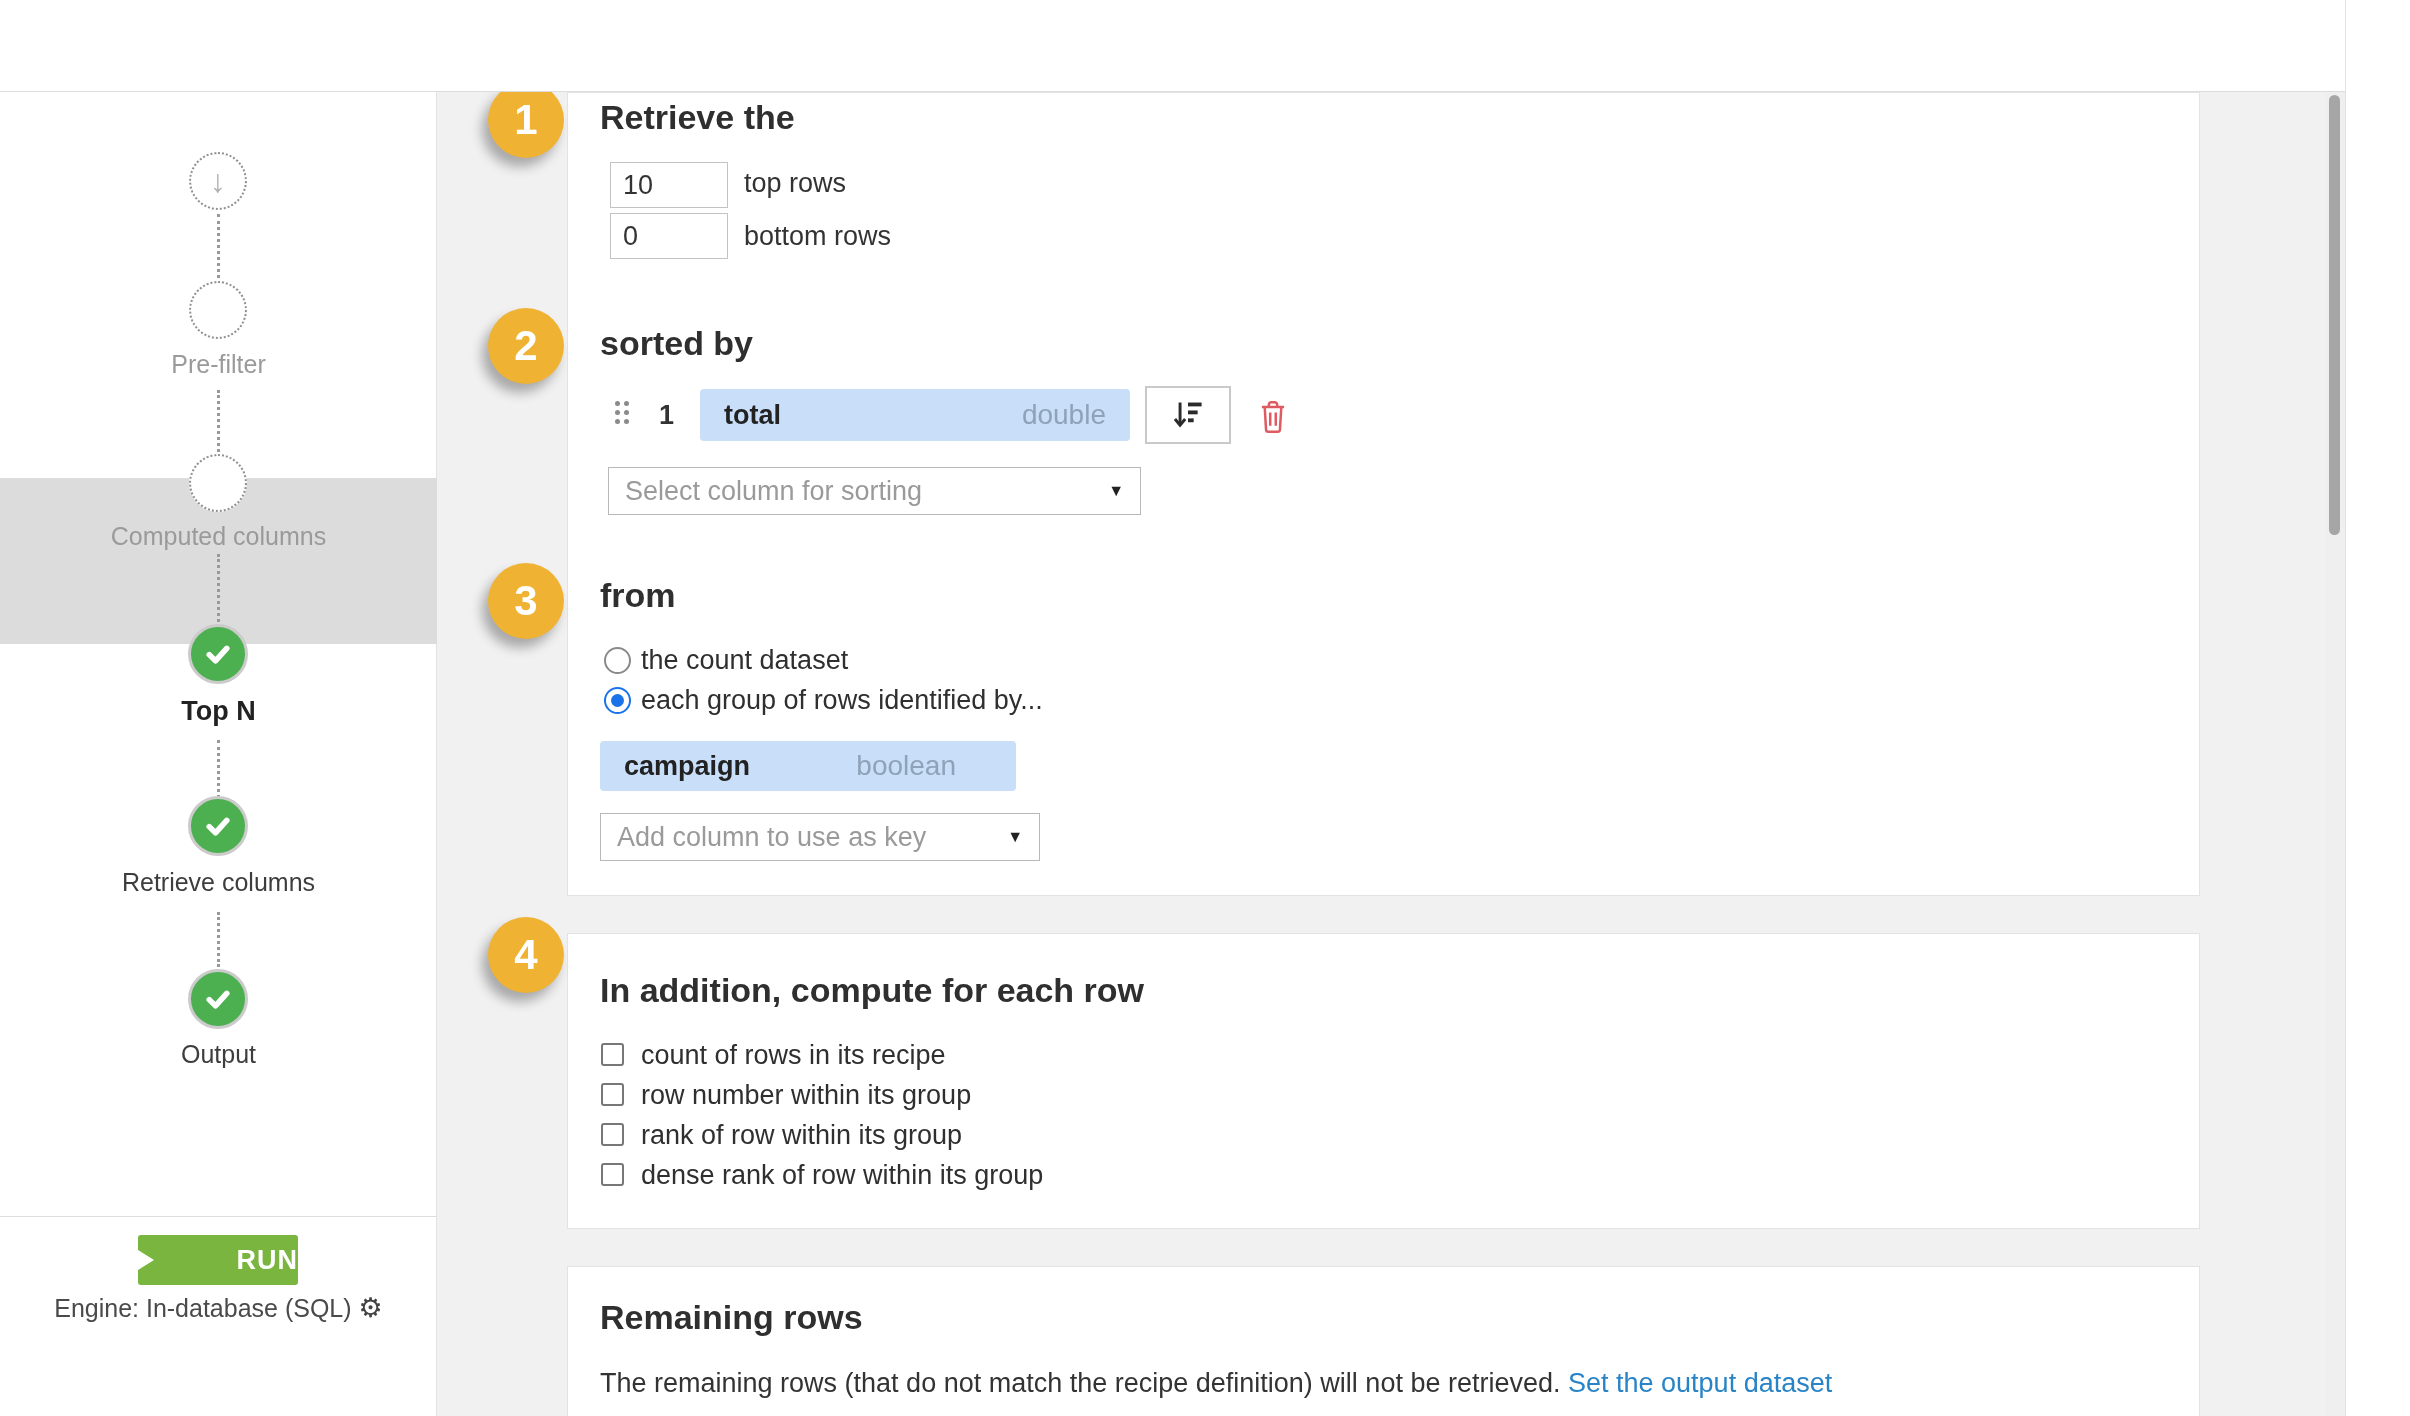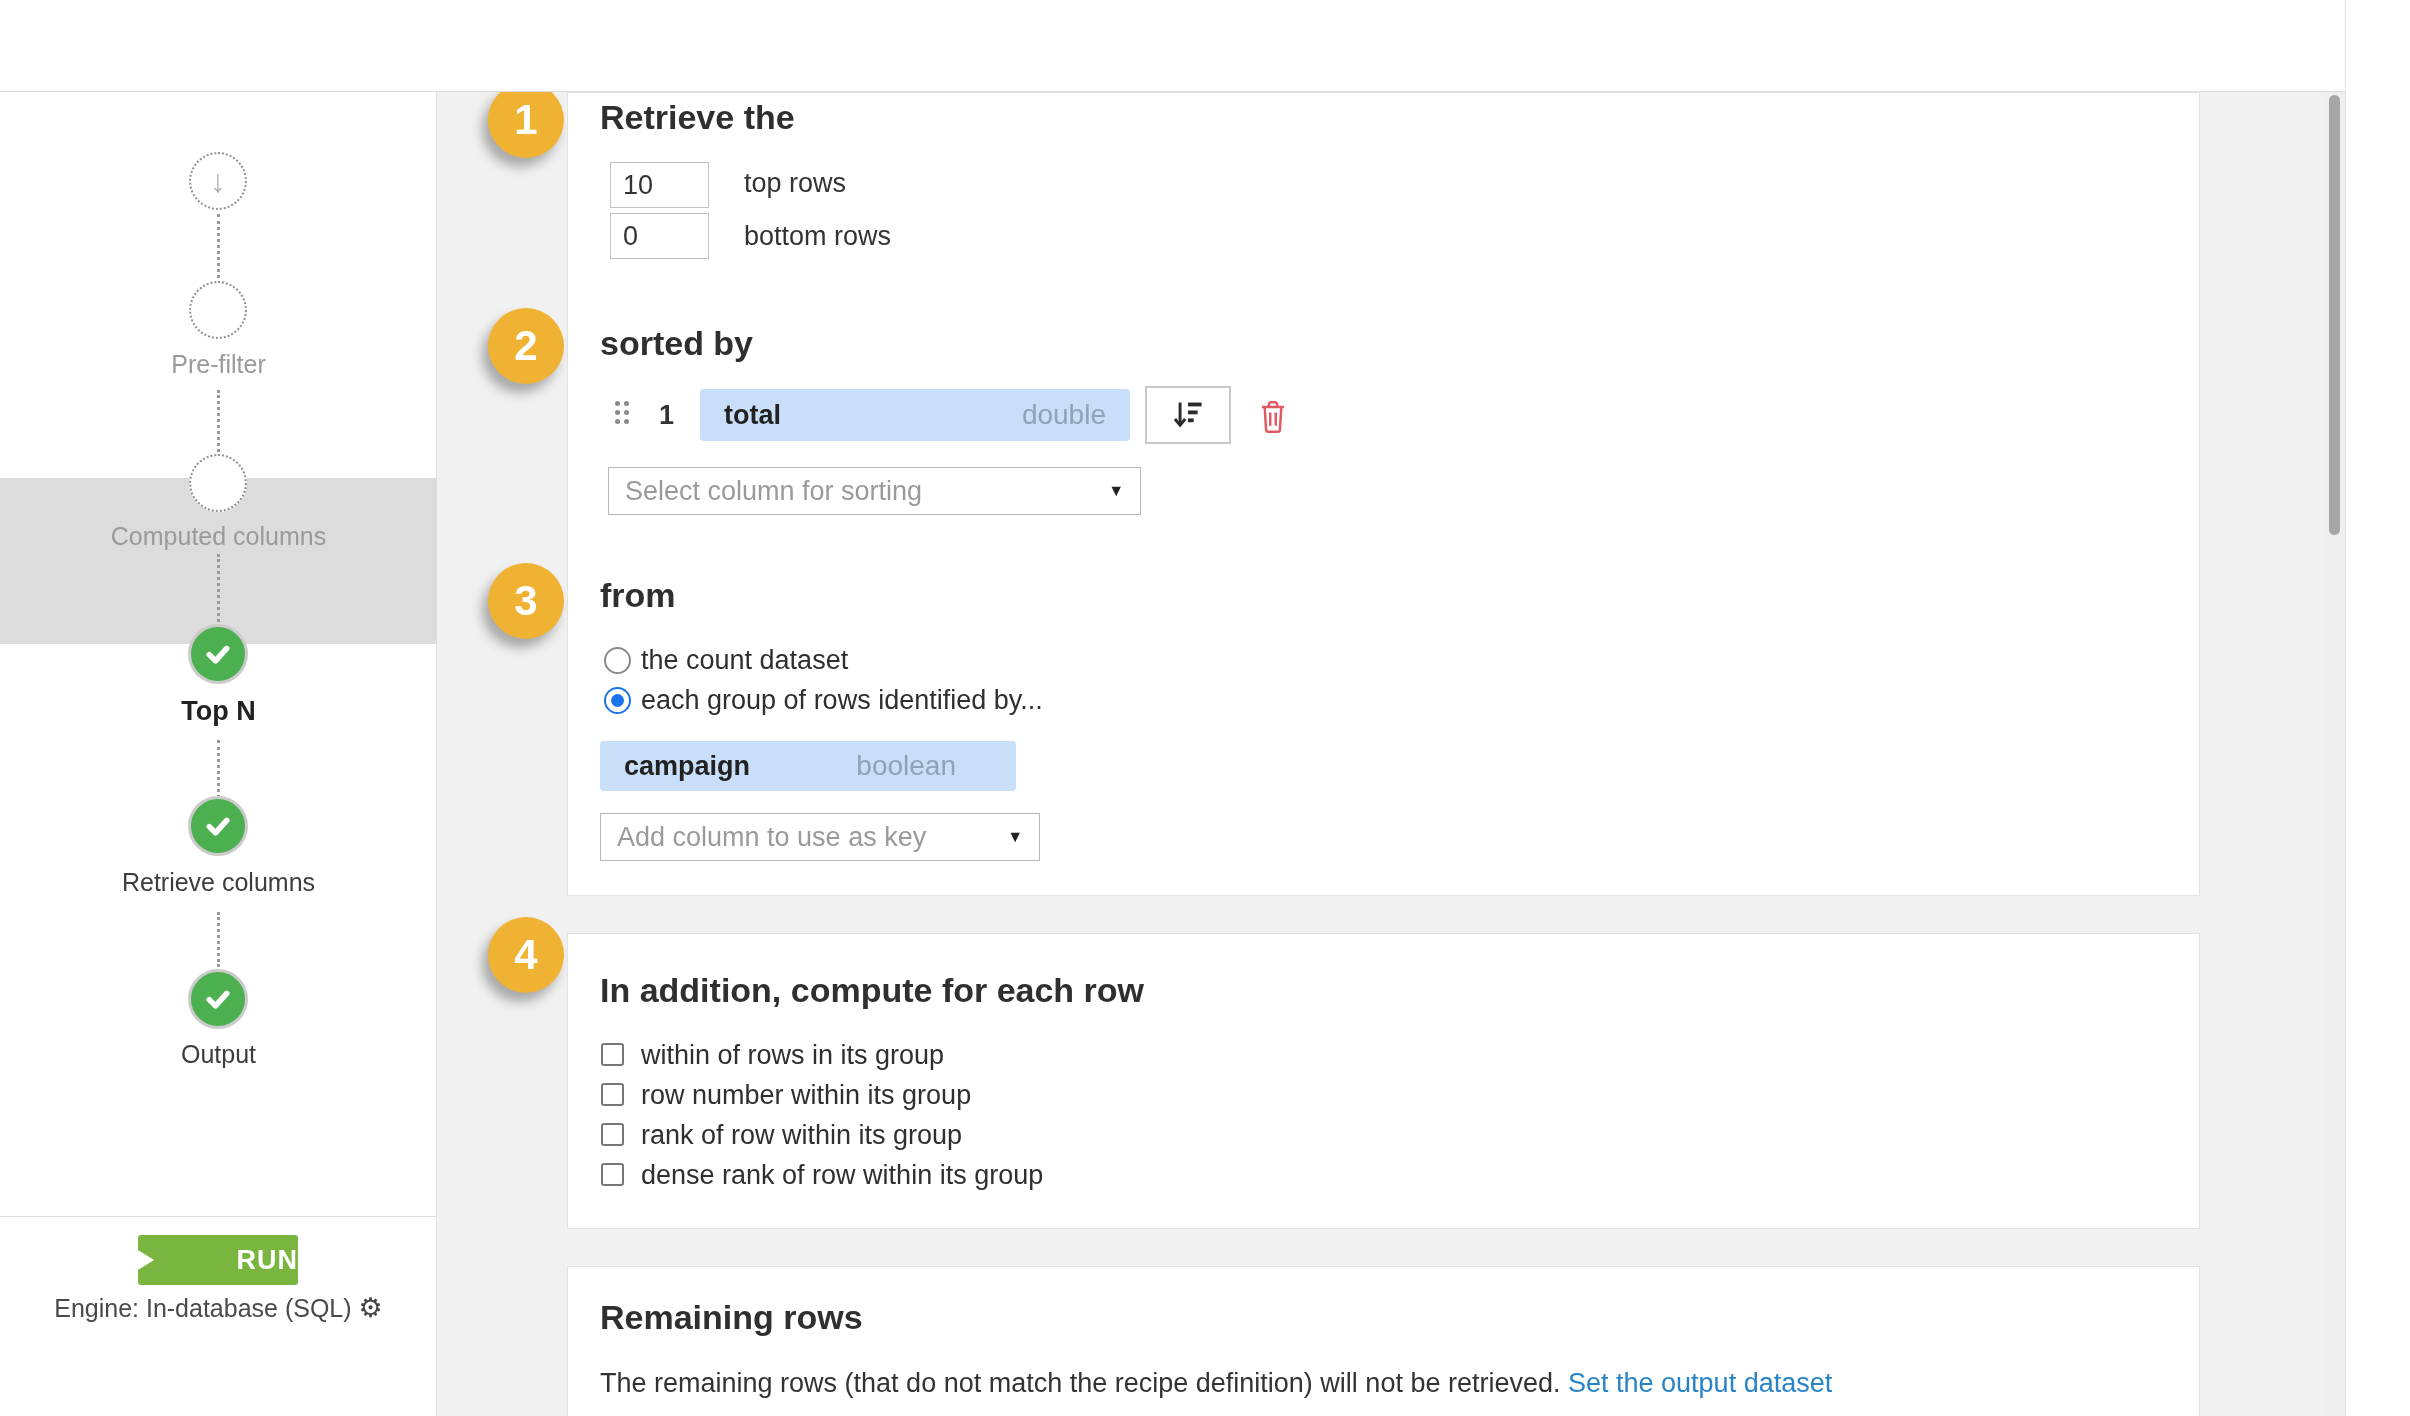--- a/index.html
+++ b/index.html
@@ -52,21 +52,21 @@
   .panel { background:#fff; border:1px solid #e3e3e3; }
   .panel-a { left:567px; top:92px; width:1633px; height:804px; }
   .panel-b { left:567px; top:933px; width:1633px; height:296px; }
   .panel-c { left:567px; top:1266px; width:1633px; height:300px; }
 
   .badge { width:76px; height:76px; border-radius:50%; background:#F0B232; color:#fff; font-size:42px; font-weight:bold; display:flex; align-items:center; justify-content:center; box-shadow:-6px 9px 12px rgba(0,0,0,0.30); left:488px; z-index:3; }
   .b1 { top:82px; } .b2 { top:308px; } .b3 { top:563px; } .b4 { top:917px; }
 
   .sec-heading { font-size:34px; font-weight:600; color:#2f2f2f; white-space:nowrap; }
 
-  .num-input { width:99px; height:46px; border:1px solid #c3c3c3; font-size:27px; color:#333; padding-left:12px; background:#fff; font-family:inherit; }
+  .num-input { width:118px; height:46px; border:1px solid #c3c3c3; font-size:27px; color:#333; padding-left:12px; background:#fff; font-family:inherit; }
   .field-label { font-size:27px; color:#333; white-space:nowrap; }
 
   .drag-handle { display:grid; grid-template-columns:repeat(2,5px); grid-auto-rows:5px; gap:4px; }
   .drag-handle i { width:5px; height:5px; border-radius:50%; background:#8a8a8a; }
   .sort-index { font-size:27px; font-weight:bold; color:#333; }
   .pill { background:#C9DEF8; border-radius:4px; display:flex; align-items:center; padding:0 24px; }
   .pill .col { font-size:27px; font-weight:bold; color:#222; }
   .pill .typ { margin-left:auto; font-size:28px; color:#8fa2b8; }
   .sort-order-btn { left:1145px; top:386px; width:86px; height:58px; background:#fff; border:2px solid #c9c9c9; display:flex; align-items:center; justify-content:center; cursor:pointer; }
   .trash { left:1256px; top:398px; width:34px; height:36px; cursor:pointer; }
@@ -276,21 +276,21 @@
   <span class="col">campaign</span>
   <span class="typ" style="padding-right:36px;">boolean</span>
 </div>
 <div class="abs dropdown" style="left:600px; top:813px; width:440px;">
   <span class="ph">Add column to use as key</span>
   <span class="caret">▼</span>
 </div>
 
 <div class="abs sec-heading" style="left:600px; top:971px;">In addition, compute for each row</div>
 <div class="abs checkbox" style="left:601px; top:1043px;"></div>
-<div class="abs cb-label" style="left:641px; top:1040px;">within of rows in its group</div>
+<div class="abs cb-label" style="left:641px; top:1040px;">count of rows in its recipe</div>
 <div class="abs checkbox" style="left:601px; top:1083px;"></div>
 <div class="abs cb-label" style="left:641px; top:1080px;">row number within its group</div>
 <div class="abs checkbox" style="left:601px; top:1123px;"></div>
 <div class="abs cb-label" style="left:641px; top:1120px;">rank of row within its group</div>
 <div class="abs checkbox" style="left:601px; top:1163px;"></div>
 <div class="abs cb-label" style="left:641px; top:1160px;">dense rank of row within its group</div>
 
 <div class="abs sec-heading" style="left:600px; top:1298px;">Remaining rows</div>
 <div class="abs remain-text" style="left:600px; top:1368px;">
   <span>The remaining rows (that do not match the recipe definition) will not be retrieved.</span>

